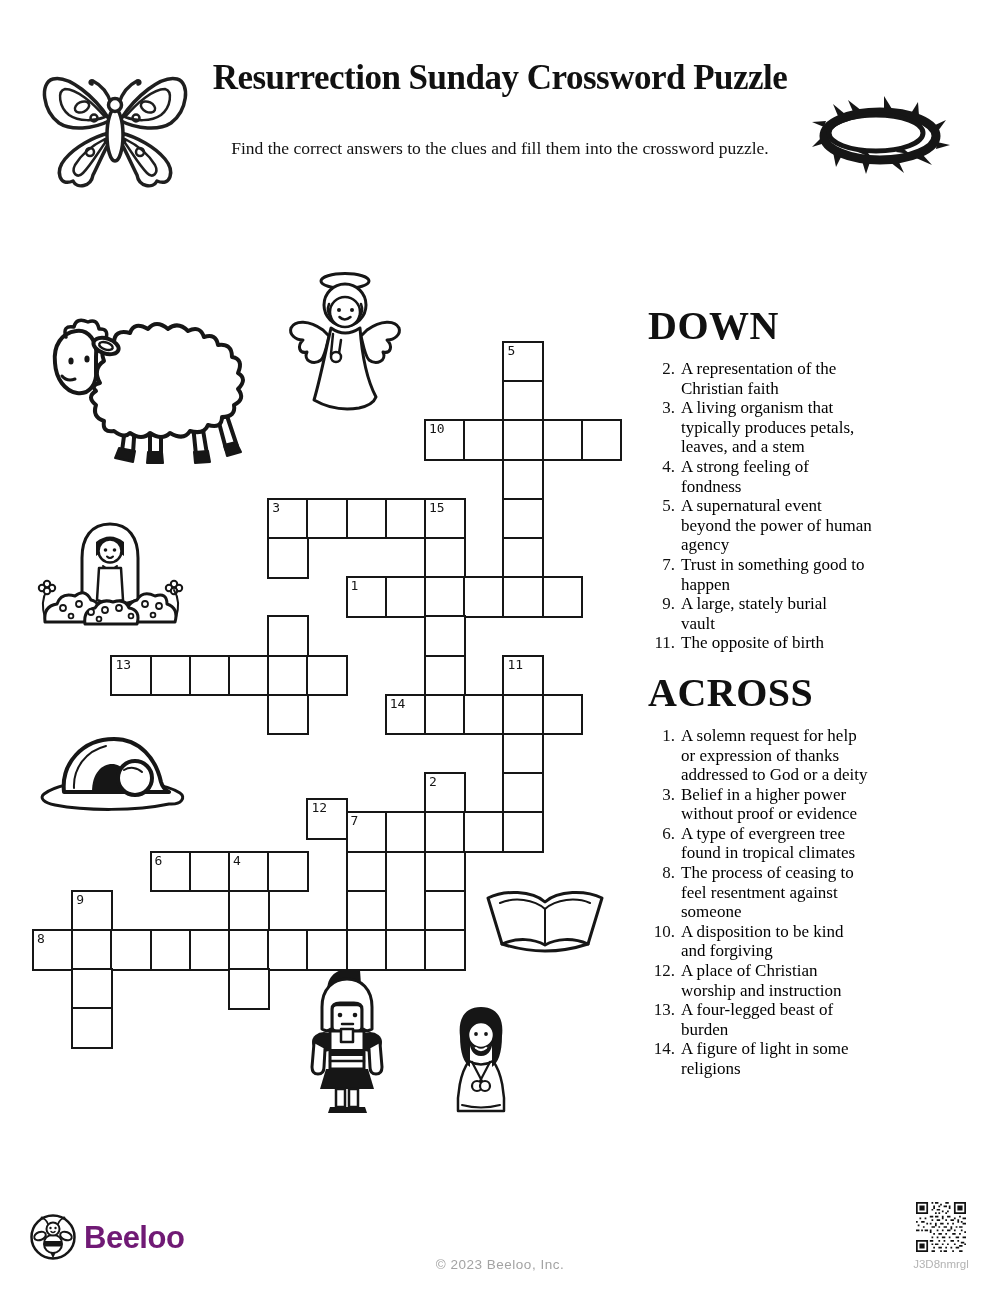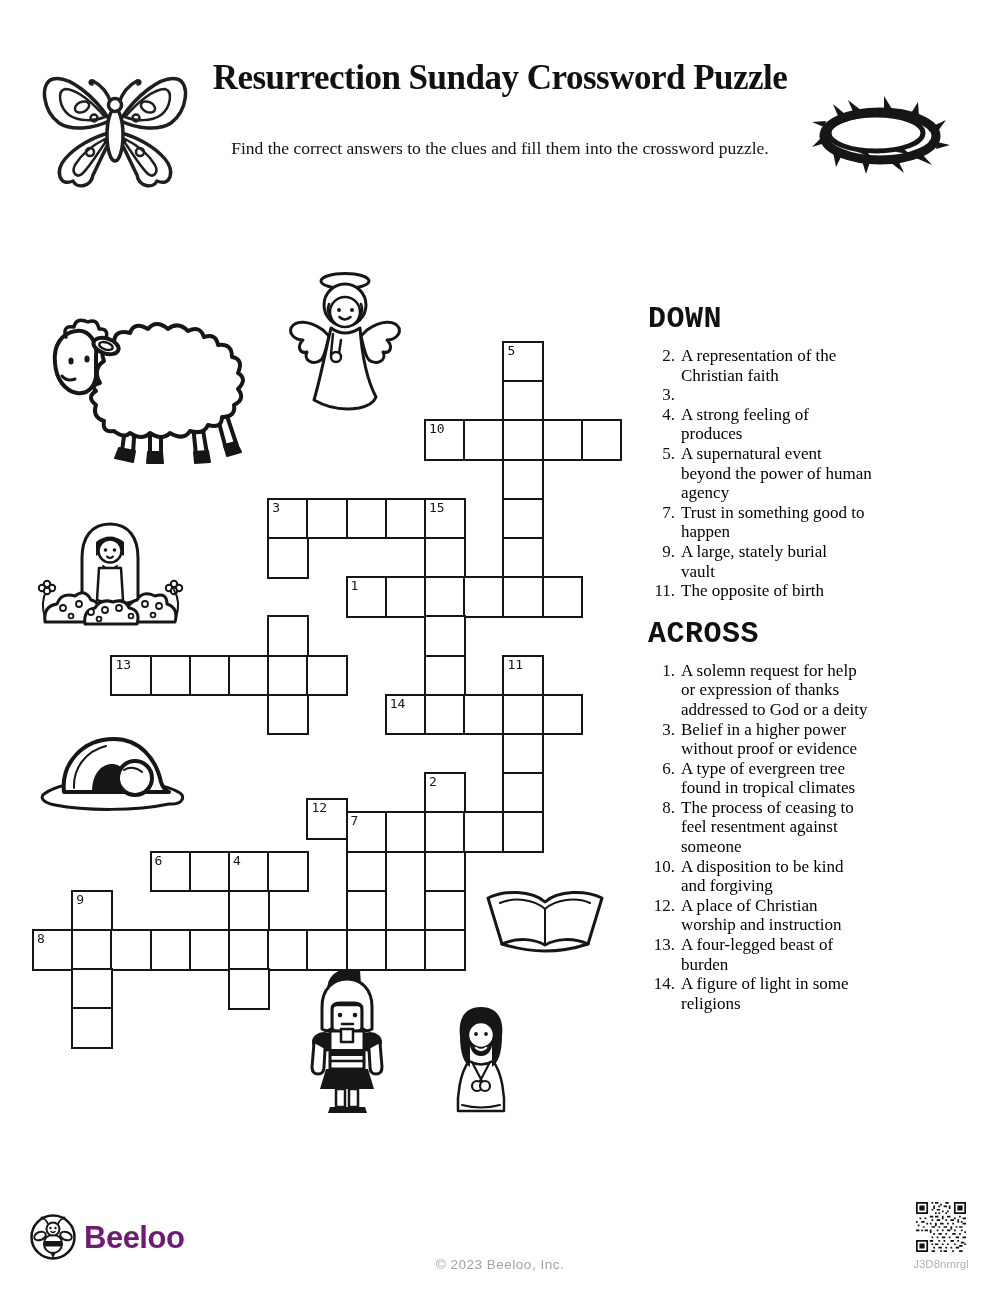--- a/index.html
+++ b/index.html
@@ -13,22 +13,22 @@
   .subtitle{left:0;right:0;top:138px;text-align:center;font-size:17.5px;color:#111;}
 
   
   .grid{left:32px;top:341px;width:595px;height:710px;}
   .cell{position:absolute;box-sizing:border-box;background:#fff;border:2.5px solid #161616;}
   .cellnum{position:absolute;top:1px;left:3px;font-family:"DejaVu Sans Mono",monospace;
            font-size:13px;line-height:14px;color:#161616;}
 
   
   .clues{left:648px;top:302px;width:350px;}
-  .clues h2{margin:0 0 10px 0;font-size:30px;font-weight:700;letter-spacing:0.5px;color:#111;
-            font-family:Liberation Mono, monospace;}
+  .clues h2{margin:0 0 10px 0;font-size:40px;font-weight:700;letter-spacing:0.5px;color:#111;
+            font-family:Liberation Serif, serif;}
   .clues h2.across-h{margin-top:16px;}
   ul.cluelist{list-style:none;margin:0 0 0 0;padding:0;}
   ul.cluelist li{display:flex;align-items:flex-start;margin:0;}
   .clue-num{flex:0 0 27px;text-align:right;font-size:17px;line-height:19.6px;color:#111;}
   .clue-text{margin-left:6px;font-size:17px;line-height:19.6px;color:#000000;white-space:pre-line;}
 
   
   .brand{left:84px;top:1220px;font-family:"Liberation Sans",sans-serif;font-weight:700;
          font-size:31px;letter-spacing:-0.5px;color:#701a75;}
   .copyright{left:0;right:0;top:1257px;text-align:center;font-family:"Liberation Sans",sans-serif;
@@ -356,25 +356,28 @@
   <div class="abs clues">
     <h2>DOWN</h2>
     <ul class="cluelist">
         <li>
           <span class="clue-num">2.</span>
           <span class="clue-text">A representation of the
 Christian faith</span>
         </li>
         <li>
           <span class="clue-num">3.</span>
+          <span class="clue-text">A living organism that
+typically produces petals,
+leaves, and a stem</span>
         </li>
         <li>
           <span class="clue-num">4.</span>
           <span class="clue-text">A strong feeling of
-produces</span>
+fondness</span>
         </li>
         <li>
           <span class="clue-num">5.</span>
           <span class="clue-text">A supernatural event
 beyond the power of human
 agency</span>
         </li>
         <li>
           <span class="clue-num">7.</span>
           <span class="clue-text">Trust in something good to

